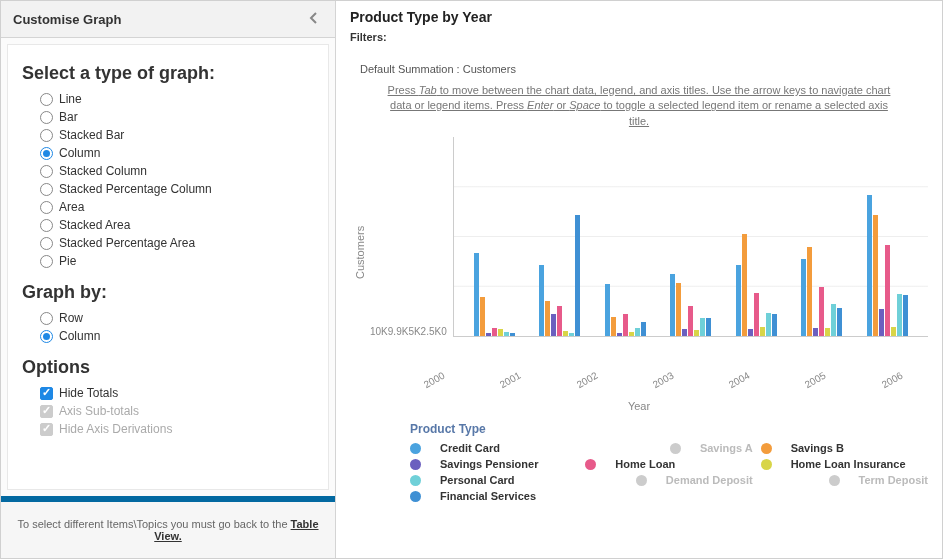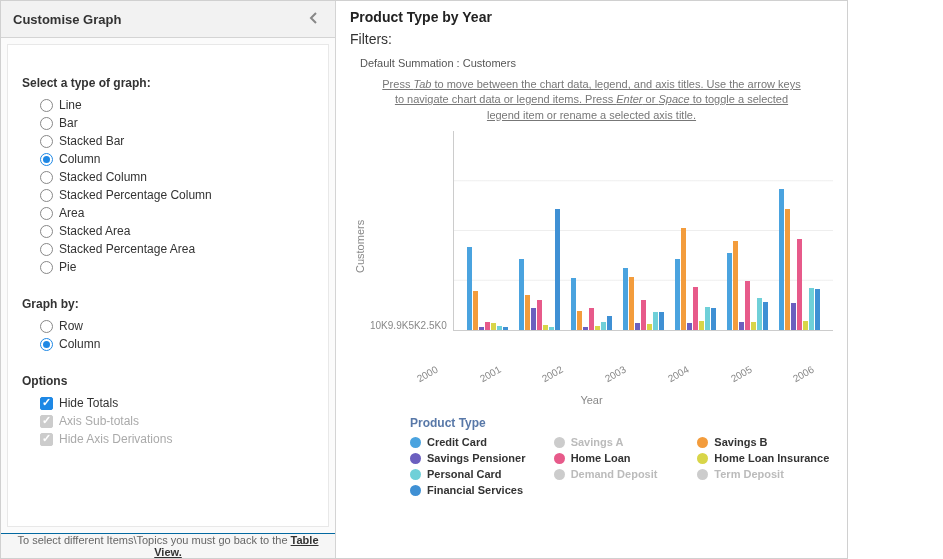--- a/index.html
+++ b/index.html
@@ -1,62 +1,62 @@
 <!DOCTYPE html>
 <html><head>
 <meta charset="utf-8">
 <style>
 * { box-sizing: border-box; margin: 0; padding: 0; }
 body { font-family: Arial, Helvetica, sans-serif; font-size: 12px; color: #333; background: #fff; }
-.app { display: flex; width: 848px; height: 559px; border: 1px solid #d0d0d0; }
+.app { display: flex; width: 943px; height: 559px; border: 1px solid #d0d0d0; }
 .sidebar { width: 335px; border-right: 1px solid #d4d4d4; display: flex; flex-direction: column; background: #fbfbfb; }
 .sidebar-header { display: flex; justify-content: space-between; align-items: center; padding: 8px 12px; border-bottom: 1px solid #d4d4d4; background: #f2f2f2; }
 .sidebar-header h2 { font-size: 13px; font-weight: bold; color: #333; }
 .collapse-btn { cursor: pointer; color: #888; font-size: 14px; padding: 2px 4px; }
 .sidebar-body { flex: 1; padding: 10px 14px; overflow-y: auto; border: 1px solid #e8e8e8; margin: 6px; background: #fff; }
-.section-label { font-weight: bold; font-size: 12px; margin-bottom: 6px; margin-top: 21px; }
+.section-label { font-weight: bold; font-size: 18px; margin-bottom: 6px; margin-top: 8px; }
 .radio-list, .check-list { margin-left: 18px; margin-bottom: 12px; }
 .radio-item, .check-item { display: flex; align-items: center; gap: 6px; padding: 2px 0; font-size: 12px; color: #333; cursor: pointer; }
 .check-item.disabled { color: #aaa; cursor: default; }
 .radio { width: 13px; height: 13px; border: 1px solid #888; border-radius: 50%; position: relative; background: #fff; }
 .radio.checked { border-color: #1e88e5; }
 .radio.checked::after { content: ""; position: absolute; width: 7px; height: 7px; background: #1e88e5; border-radius: 50%; top: 2px; left: 2px; }
 .check { width: 13px; height: 13px; border: 1px solid #888; position: relative; background: #fff; border-radius: 2px; }
 .check.checked { background: #1e88e5; border-color: #1e88e5; }
 .check.checked::after { content: "✓"; color: #fff; position: absolute; top: -2px; left: 1px; font-size: 11px; font-weight: bold; }
 .check.disabled { background: #eee; border-color: #ccc; }
 .check.disabled.checked { background: #ccc; border-color: #ccc; }
 .check.disabled.checked::after { color: #fff; }
-.sidebar-footer { padding: 0 12px; text-align: center; font-size: 11px; color: #666; border-top: 1px solid #0369a1; background: #f6f6f6; }
+.sidebar-footer { padding: 16px 12px; text-align: center; font-size: 11px; color: #666; border-top: 6px solid #0369a1; background: #f6f6f6; }
 .sidebar-footer a { color: #333; text-decoration: underline; font-weight: bold; cursor: pointer; }
 
 .main { flex: 1; display: flex; flex-direction: column; padding: 8px 14px 6px 14px; background: #fff; }
 .main h1 { font-size: 14px; font-weight: bold; color: #222; margin-bottom: 6px; }
-.filters-label { font-size: 14px; font-weight: normal; margin-bottom: 10px; }
+.filters-label { font-size: 11px; font-weight: bold; margin-bottom: 20px; }
 .filters-value { font-size: 11px; color: #555; margin-left: 10px; margin-bottom: 6px; }
 .hint { font-size: 11px; color: #777; text-align: center; padding: 2px 30px 8px 30px; line-height: 1.4; text-decoration: underline; }
 .hint i { font-style: italic; }
 
 .chart-wrap { flex: 1; display: flex; flex-direction: column; }
 .plot { display: flex; height: 230px; }
 .yaxis-title { writing-mode: vertical-rl; transform: rotate(180deg); font-size: 11px; color: #888; text-align: center; padding: 0 4px; }
 .yaxis { display: flex; flex-direction: row; justify-content: space-between; align-items: flex-end; height: 200px; padding-right: 6px; font-size: 10px; color: #888; }
 .plotarea { flex: 1; height: 200px; border-left: 1px solid #ccc; border-bottom: 1px solid #ccc; display: flex; align-items: flex-end; padding: 0 8px; position: relative; background: linear-gradient(to top, transparent 0, transparent calc(25% - 1px), #eee 25%, transparent calc(25% + 1px), transparent calc(50% - 1px), #eee 50%, transparent calc(50% + 1px), transparent calc(75% - 1px), #eee 75%, transparent calc(75% + 1px)); }
 .year-group { flex: 1; display: flex; align-items: flex-end; justify-content: center; gap: 1px; height: 100%; }
 .bar { width: 5px; }
 .xaxis { display: flex; padding-left: 44px; }
 .xaxis .xlabel { flex: 1; text-align: center; font-size: 10px; color: #888; padding-top: 8px; transform: rotate(-30deg); }
 .xaxis-title { text-align: center; font-size: 11px; color: #888; margin-top: 14px; }
 
 .legend { padding: 10px 0 0 60px; }
 .legend-title { font-size: 12px; font-weight: bold; color: #5878a8; margin-bottom: 6px; }
 .legend-grid { display: grid; grid-template-columns: repeat(3, 1fr); column-gap: 8px; row-gap: 4px; }
-.legend-item { display: flex; align-items: center; gap: 6px; font-size: 11px; font-weight: bold; cursor: pointer; }
+.legend-item { display: flex; align-items: center; gap: 19px; font-size: 11px; font-weight: bold; cursor: pointer; }
 .legend-item .dot { width: 11px; height: 11px; border-radius: 50%; }
-.legend-item.inactive { color: #bbb; }
+.legend-item.inactive { color: #bbb; justify-content: flex-end; }
 .legend-item.inactive .dot { background: #ccc !important; }
 </style>
 </head>
 <body>
 
 <div class="app">
   <div class="sidebar">
     <div class="sidebar-header">
       <h2>Customise Graph</h2>
       <span class="collapse-btn">

